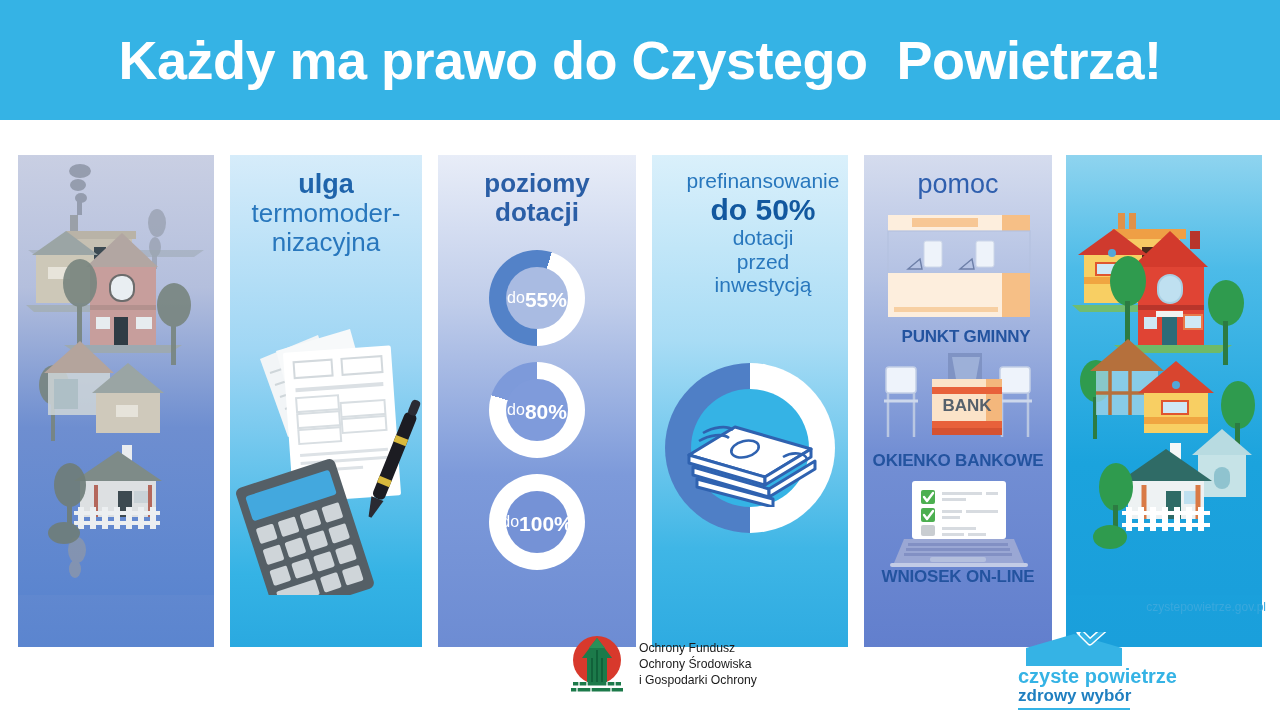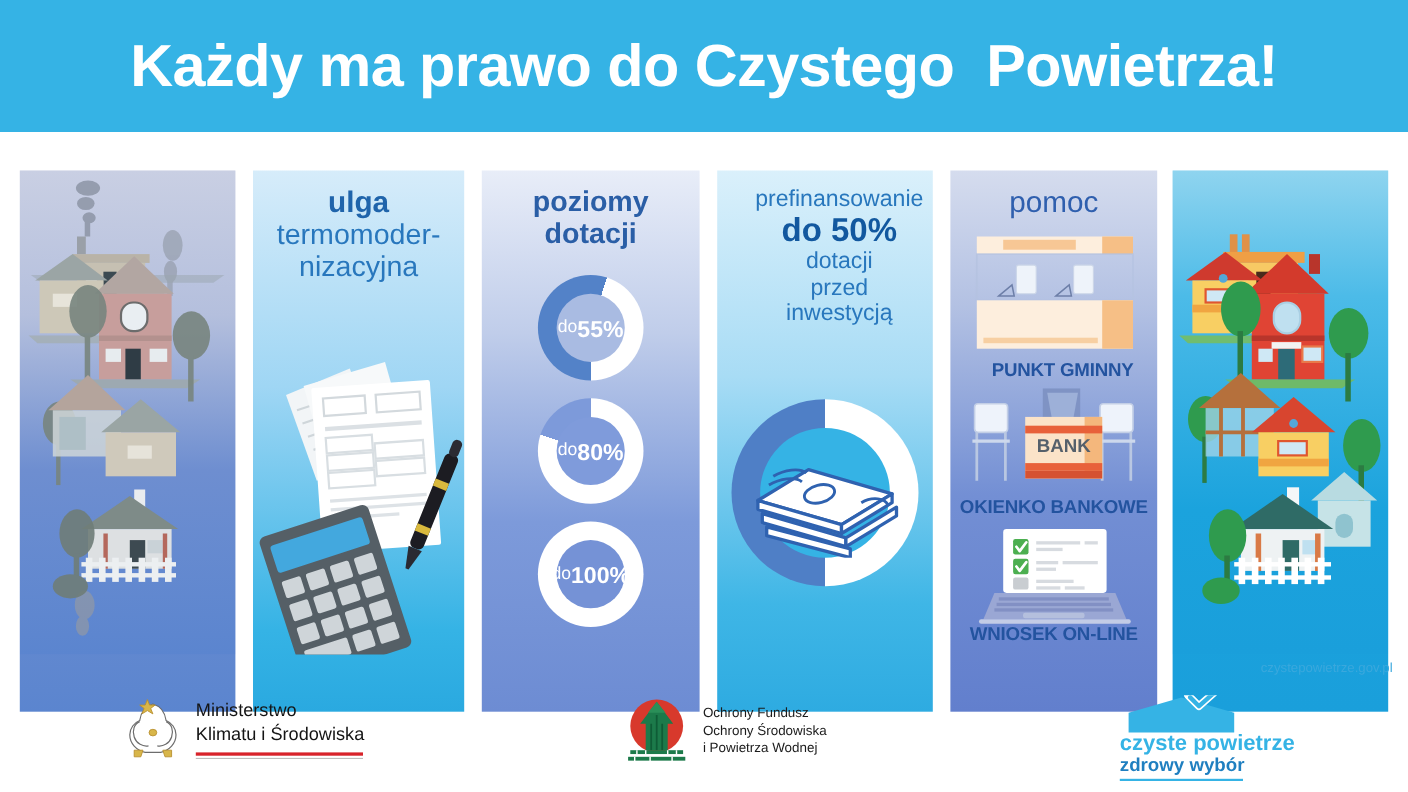--- a/index.html
+++ b/index.html
@@ -512,41 +512,20 @@
           <ellipse cx="44" cy="382" rx="17" ry="12"></ellipse>
         </g>
       </svg>
     </div>
   </div>
 
   <div class="url">czystepowietrze.gov.pl</div>
 
   <div class="footer">
 
-    <div class="logo logo-mk">
-      <svg width="58" height="62" viewBox="0 0 58 62">
-        <g fill="#ffffff" stroke="#6d6d6d" stroke-width="1.1">
-          <path d="M29 8 C22 10 18 16 17 23 C12 25 8 30 8 36 C8 44 14 50 22 52 L36 52 C44 50 50 44 50 36 C50 30 46 25 41 23 C40 16 36 10 29 8 Z"></path>
-          <path d="M17 24 C12 26 10 32 12 38 C14 44 20 47 25 46"></path>
-          <path d="M41 24 C46 26 48 32 46 38 C44 44 38 47 33 46"></path>
-        </g>
-        <path d="M24 4 L26 9 L31 9 L27 12 L29 17 L24 14 L19 17 L21 12 L17 9 L22 9 Z" fill="#d8b64a" stroke="#b8902f" stroke-width="0.8"></path>
-        <g fill="#d8b64a" stroke="#b8902f" stroke-width="0.8">
-          <path d="M12 50 L20 50 L18 56 L12 56 Z"></path>
-          <path d="M38 50 L46 50 L46 56 L40 56 Z"></path>
-          <ellipse cx="29" cy="34" rx="3.5" ry="3"></ellipse>
-        </g>
-      </svg>
-      <div class="mk-text">
-        <div class="mk-line">Ministerstwo</div>
-        <div class="mk-line">Klimatu i Środowiska</div>
-        <div class="mk-rule"></div>
-        <div class="mk-rule2"></div>
-      </div>
-    </div>
 
     <div class="logo logo-nfos">
       <svg width="64" height="60" viewBox="0 0 64 60">
         <circle cx="32" cy="26" r="24" fill="#d8392c"></circle>
         <path d="M32 4 L47 24 L42 24 L42 48 L22 48 L22 24 L17 24 Z" fill="#1c7a4a"></path>
         <g stroke="#0f5c36" stroke-width="1.6">
           <line x1="27" y1="24" x2="27" y2="48"></line>
             <line x1="32" y1="16" x2="32" y2="48"></line>
           <line x1="37" y1="24" x2="37" y2="48"></line>
         </g>
@@ -561,21 +540,21 @@
           <line x1="42" y1="48" x2="42" y2="52"></line>
             <line x1="50" y1="48" x2="50" y2="52"></line>
           <line x1="12" y1="54" x2="12" y2="58"></line>
             <line x1="26" y1="54" x2="26" y2="58"></line>
           <line x1="46" y1="54" x2="46" y2="58"></line>
         </g>
       </svg>
       <div class="nf-text">
         <div class="nf-line">Ochrony Fundusz</div>
         <div class="nf-line">Ochrony Środowiska</div>
-        <div class="nf-line">i Powietrza Wodnej</div>
+        <div class="nf-line">i Gospodarki Ochrony</div>
       </div>
     </div>
 
     <div class="logo logo-cp">
       <svg width="120" height="36" viewBox="0 0 120 36">
         <path d="M8 34 L8 16 L56 2 L104 16 L104 34 Z" fill="#35b3e5"></path>
         <path d="M62 0 L72 10 L92 -8" stroke="#ffffff" stroke-width="7" fill="none" stroke-linecap="round" stroke-linejoin="round"></path>
         <path d="M64 2 L72 10 L90 -6" stroke="#35b3e5" stroke-width="4" fill="none" stroke-linecap="round" stroke-linejoin="round"></path>
       </svg>
       <div class="cp-words">

